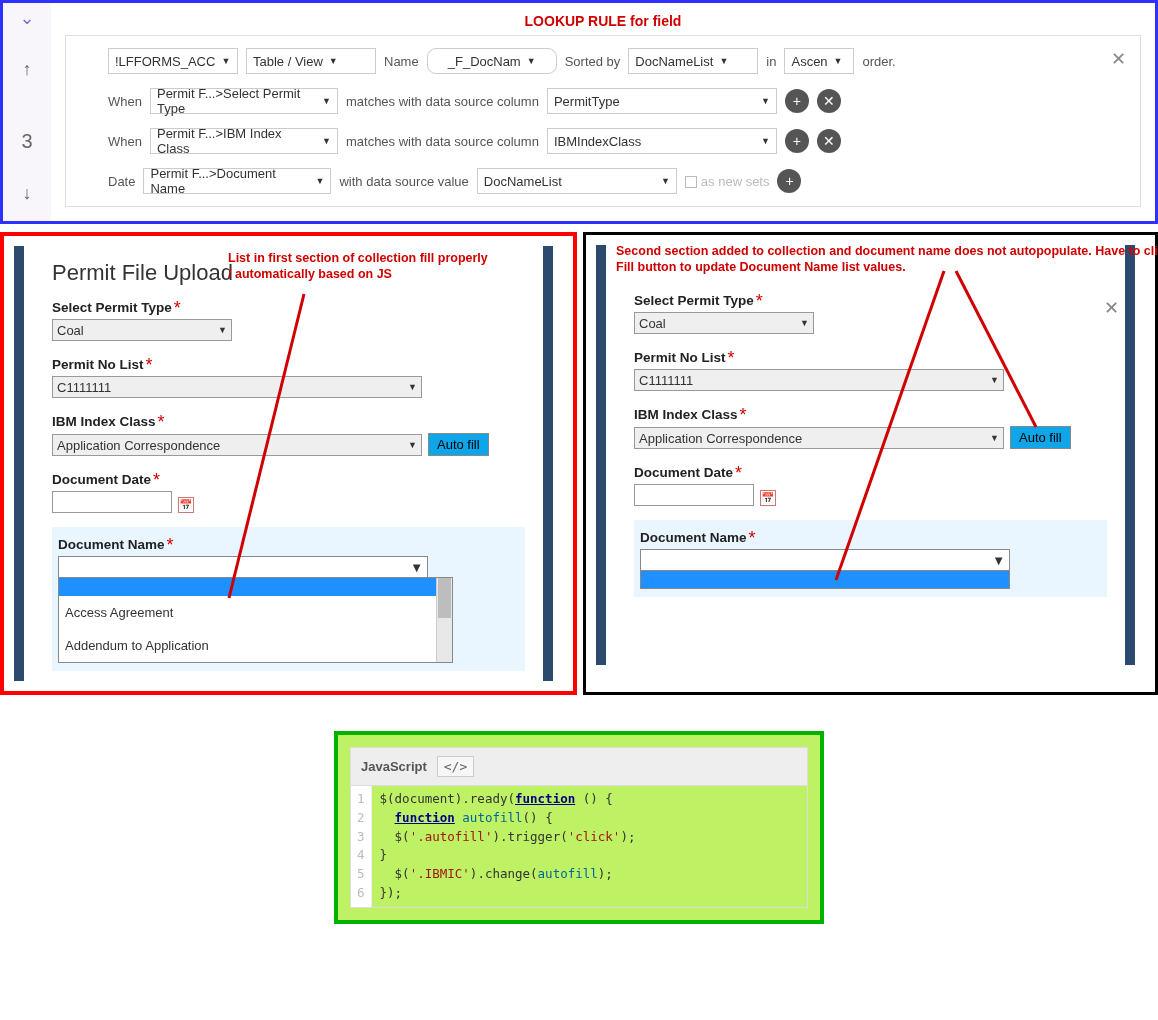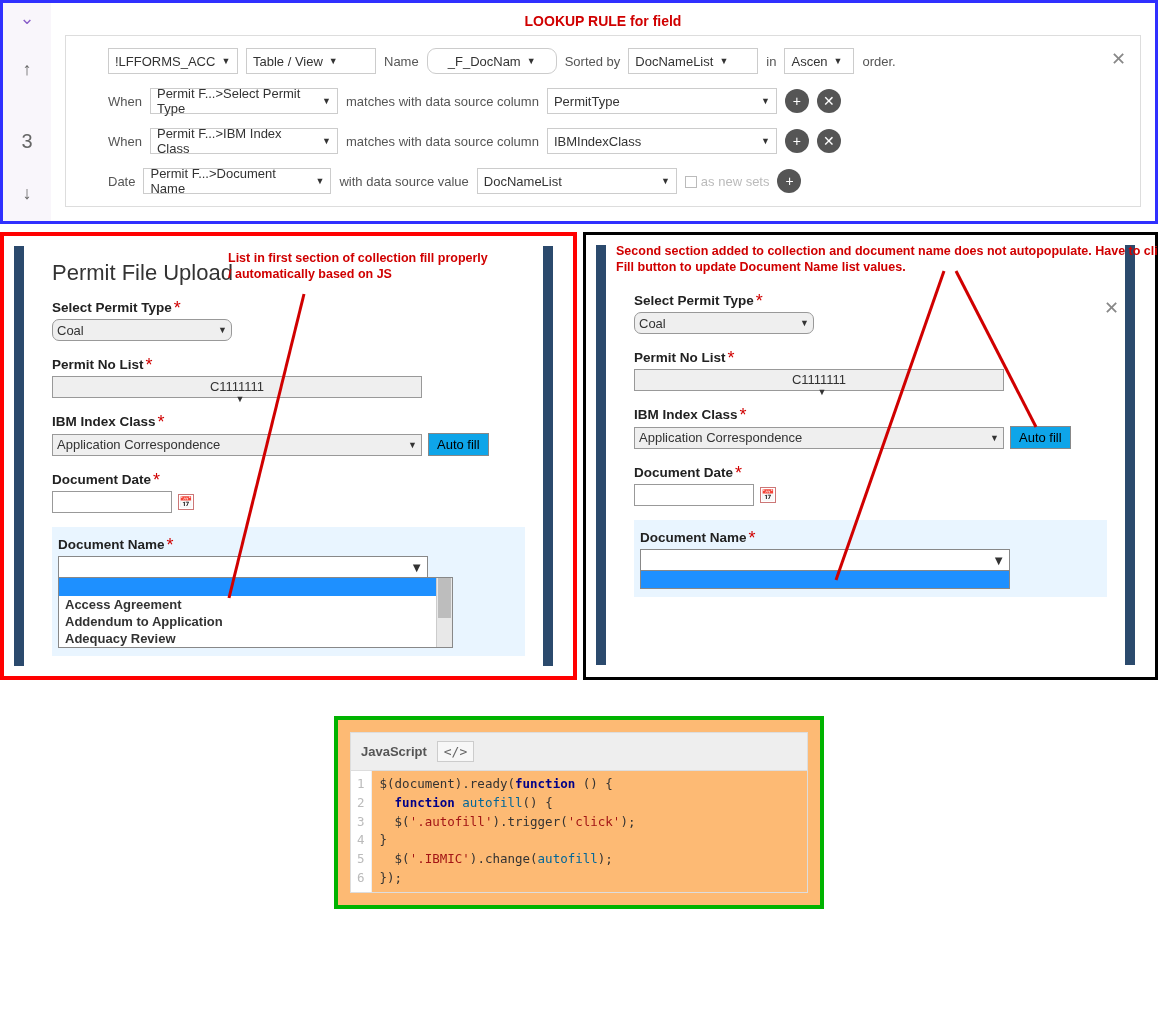--- a/index.html
+++ b/index.html
@@ -34,49 +34,49 @@
     .panel-inner { border-left: 10px solid #2b4a6d; border-right: 10px solid #2b4a6d; padding: 10px 18px 10px 28px; min-height: 420px; }
     .panel-title { font-size: 22px; color: #333; margin: 4px 0 12px 0; font-weight: normal; }
     .annot { position: absolute; color: #d00000; font-weight: bold; font-size: 12.5px; line-height: 1.3; }
     .annot.a1 { left: 224px; top: 14px; width: 260px; }
     .annot.a2 { left: 30px; top: 8px; width: 590px; }
     .field-group { margin-bottom: 14px; }
     .field-label { font-weight: bold; font-size: 13.5px; color: #222; }
     .req { color: #d00000; font-size: 18px; vertical-align: middle; margin-left: 2px; }
     .frm-select { border: 1px solid #999; background: #efefef; padding: 2px 4px; height: 22px; font-size: 13px; display: flex; align-items: center; justify-content: space-between; }
     .frm-select .caret { font-size: 9px; margin-left: 6px; }
-    .sel-sm { width: 180px; border-radius: 7px; } .sel-md { width: 370px; flex-direction: column; } .sel-lg { width: 370px; }
-    .inline-row { display: flex; align-items: center; gap: 6px; }
+    .sel-sm { width: 180px; } .sel-md { width: 370px; } .sel-lg { width: 370px; }
+    .inline-row { display: flex; align-items: flex-end; gap: 6px; }
     .btn { border: 1px solid #888; background: #0ea5e9; padding: 3px 8px; cursor: pointer; font-size: 13px; }
     .date-input { border: 1px solid #999; width: 120px; height: 22px; background: #fff; }
     .cal-icon { width: 16px; height: 16px; border: 1px solid #c77; display: inline-flex; align-items: center; justify-content: center; font-size: 11px; background: #fff; }
     .doc-name-block { background: #e9f5ff; padding: 8px 6px; }
     .doc-select { border: 1px solid #888; width: 370px; height: 22px; background: #fff; display: flex; align-items: center; justify-content: flex-end; padding-right: 4px; }
     .dropdown-open { border: 1px solid #888; width: 395px; background: #fff; margin-top: -1px; display: flex; }
     .dropdown-open .list { flex: 1; }
-    .dropdown-open .opt { padding: 1px 6px; font-size: 13px; color: #333; font-weight: bold; }
+    .dropdown-open .opt { padding: 9px 6px; font-size: 13px; color: #333; }
     .dropdown-open .opt.sel { background: #1e90ff; color: #fff; min-height: 18px; }
     .dropdown-open .scrollbar { width: 16px; background: #e8e8e8; border-left: 1px solid #ccc; position: relative; }
     .dropdown-open .thumb { position: absolute; left: 1px; right: 1px; top: 0; height: 40px; background: #bdbdbd; }
     .section-close { position: absolute; right: 36px; top: 62px; font-size: 18px; color: #888; cursor: pointer; }
     .doc-select-open2 { border: 1px solid #888; width: 370px; height: 22px; background: #fff; display: flex; align-items: center; justify-content: flex-end; padding-right: 4px; }
     .open2-bar { background: #1e90ff; height: 18px; width: 370px; border: 1px solid #888; border-top: none; }
     
     
     .svg-overlay { position: absolute; left: 0; top: 0; pointer-events: none; }
     
     
-    .js-panel { border: 4px solid #00b300; width: 490px; margin: 36px auto 16px auto; padding: 12px; background: #fdba74; }
+    .js-panel { border: 4px solid #00b300; width: 490px; margin: 36px auto 16px auto; padding: 12px; background: #bef264; }
     .js-header { background: #eee; padding: 8px 10px; display: flex; align-items: center; gap: 10px; border: 1px solid #ddd; }
     .js-title { font-weight: bold; color: #555; }
     .code-icon { border: 1px solid #ccc; padding: 2px 6px; font-family: monospace; color: #666; background: #f7f7f7; }
     .code-block { border: 1px solid #ddd; border-top: none; font-family: Consolas, monospace; font-size: 12.5px; line-height: 1.5; display: flex; }
     .line-nos { background: #fff; color: #bbb; text-align: right; padding: 4px 6px; border-right: 1px solid #eee; }
     .code-lines { padding: 4px 8px; white-space: pre; color: #333; }
-    .kw { color: #008; font-weight: bold; }
+    .kw { color: #008; font-weight: bold; text-decoration: underline; }
     .fn { color: #069; }
     .str { color: #a31515; }
   </style>
 </head>
 <body>
 
 <div class="rule-panel">
   <div class="rule-left-gutter">
     <span class="gutter-icon" style="color:#8a5fc9;">⌄</span>
     <span class="gutter-icon">↑</span>
@@ -215,21 +215,20 @@
       <div class="doc-name-block">
         <div><span class="field-label">Document Name</span><span class="req">*</span></div>
         <div class="doc-select">
             <span class="caret">▼</span>
           </div>
         <div class="dropdown-open">
           <div class="list">
             <div class="opt sel"></div>
             <div class="opt">Access Agreement</div>
             <div class="opt">Addendum to Application</div>
-            <div class="opt">Adequacy Review</div>
           </div>
           <div class="scrollbar">
               <div class="thumb"></div>
             </div>
         </div>
       </div>
     </div>
   </div>
 
   <div class="form-panel black">

